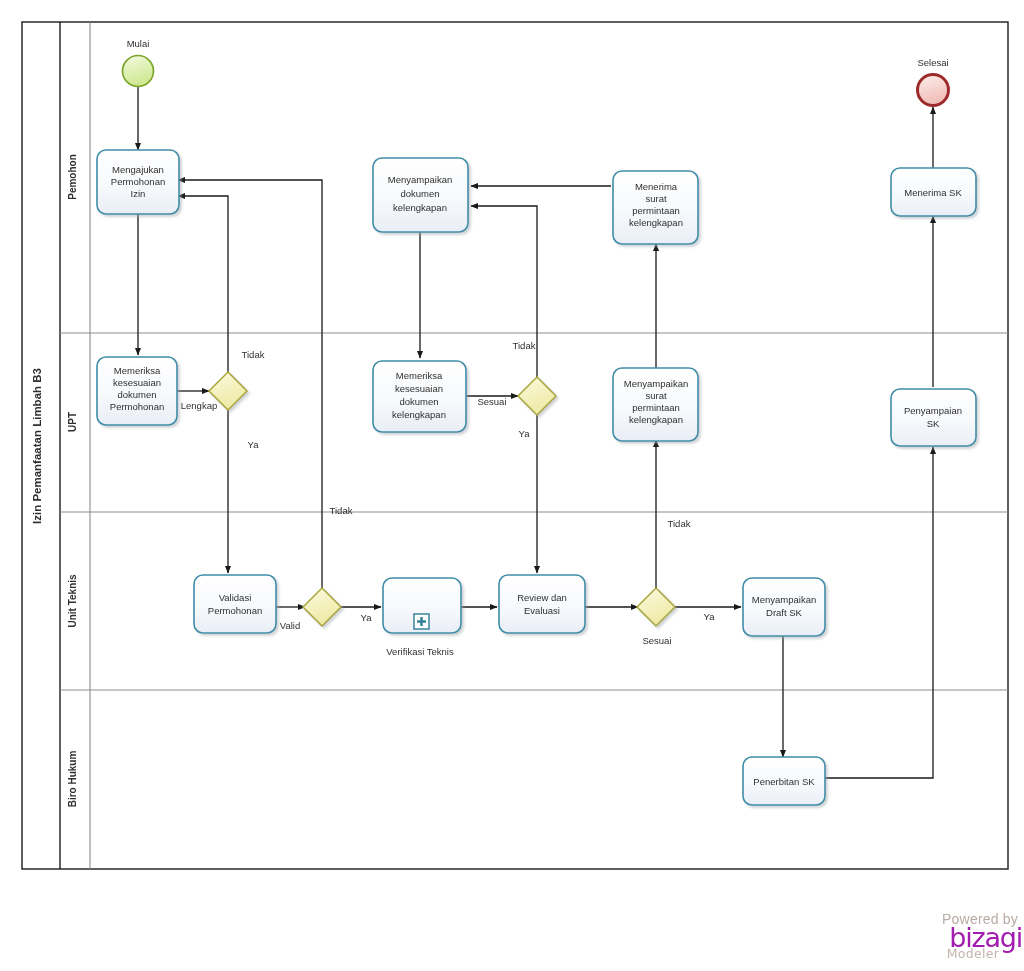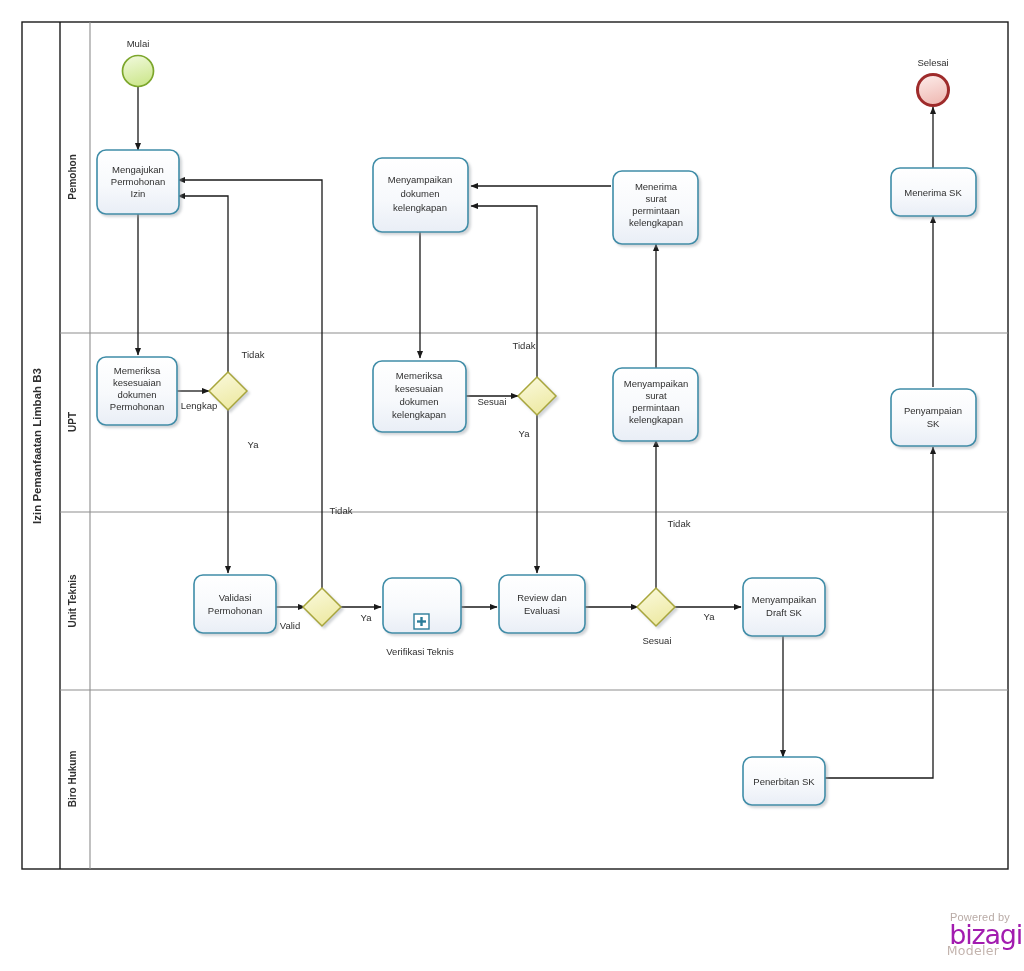--- a/index.html
+++ b/index.html
@@ -14,22 +14,22 @@
   }
   #stage{position:absolute;left:0;top:0;width:1024px;height:971px;}
   svg#bpmn{position:absolute;left:0;top:0;width:1024px;height:971px;}
 
   
   #bizagi{
     position:absolute;left:922px;top:912px;width:100px;height:50px;
     text-align:right;line-height:1;
   }
   #bizagi .pw{
-    font-size:11px;color:#b9aba6;letter-spacing:.2px;
-    display:block;margin-right:12px;margin-bottom:-1px;text-align:right;
+    font-size:14px;color:#b9aba6;letter-spacing:.2px;
+    display:block;margin-right:4px;margin-bottom:-1px;text-align:right;
   }
   #bizagi .bz{
     display:block;font-size:27px;font-weight:normal;color:#a21caf;
     letter-spacing:-1.2px;line-height:.95;
     font-family:"DejaVu Sans","Liberation Sans",sans-serif;
   }
   #bizagi .md{
     display:block;font-size:12.5px;color:#c3b4ae;letter-spacing:.3px;
     text-align:center;margin-left:2px;margin-top:-3px;
     font-family:"DejaVu Sans","Liberation Sans",sans-serif;

